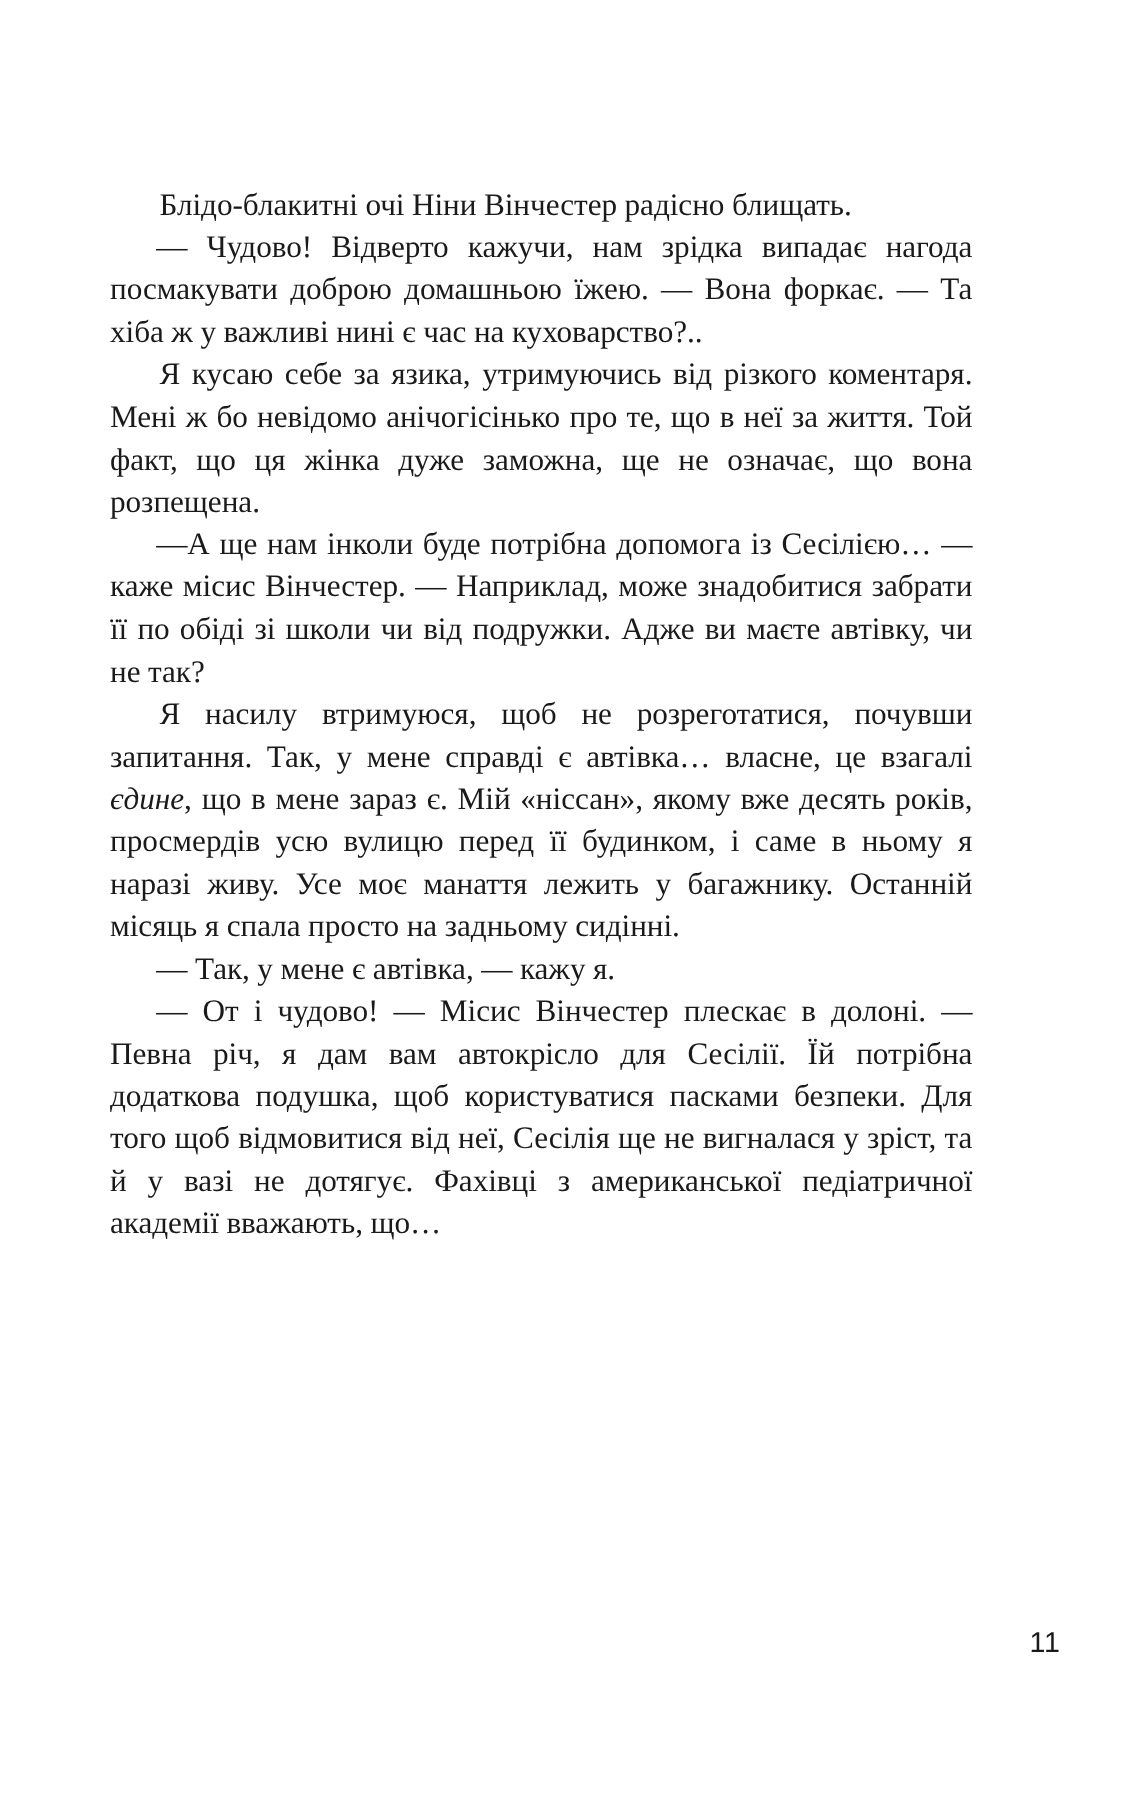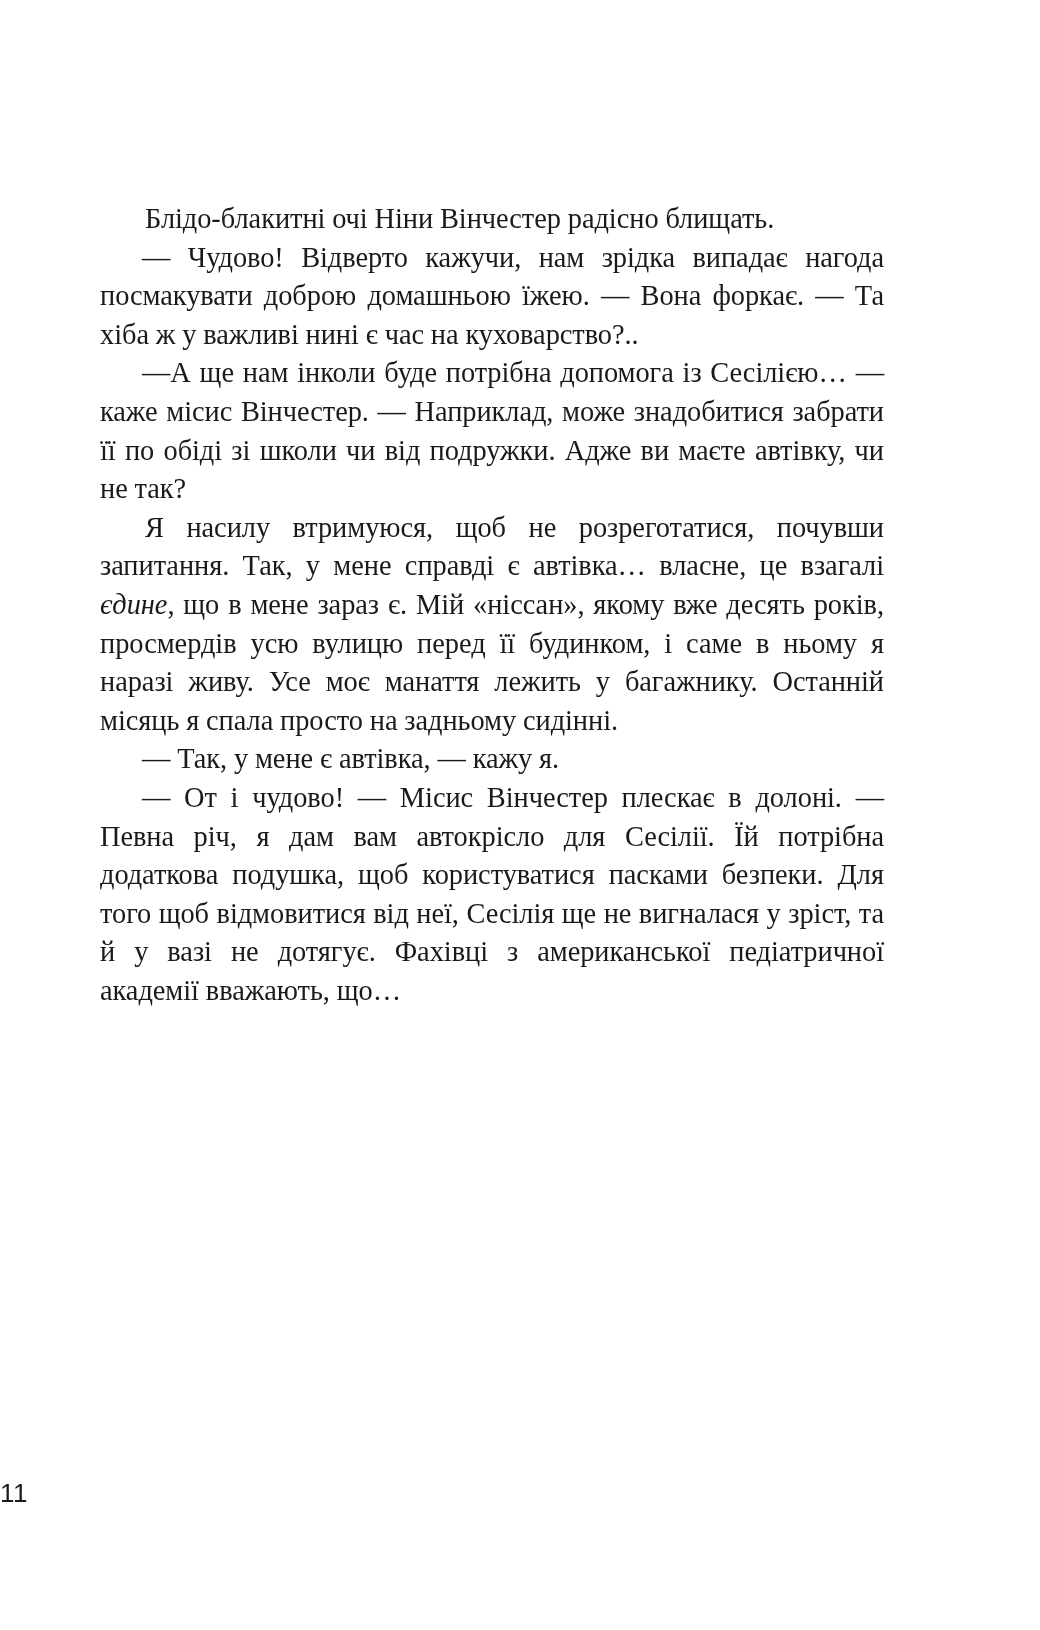--- a/index.html
+++ b/index.html
@@ -24,21 +24,20 @@
     width: 1040px;
     height: 1630px;
     background: #ffffff;
   }
 
   .text-block {
     position: absolute;
     left: 100px;
     top: 168px;
     width: 784px;
-    margin-top: 32px;
   }
 
   .para {
     margin: 0;
     font-size: 28.4px;
     line-height: 38.6px;
     text-align: justify;
     text-indent: 45px;
     text-justify: inter-word;
     letter-spacing: -0.05px;
@@ -54,39 +53,40 @@
 
   .para em {
     font-style: italic;
   }
 
   .folio {
     position: absolute;
     left: 0;
     top: 1478px;
     width: 964px;
-    text-align: left;
+    text-align: right;
     font-size: 26px;
     line-height: 30px;
     font-family: "Liberation Sans", "DejaVu Sans", sans-serif;
     color: #1a1a1a;
     letter-spacing: 0.5px;
   }
 </style>
 </head>
 <body>
 
 <div class="page">
 
   <div class="text-block">
 
     <p class="para">Блідо-блакитні очі Ніни Вінчестер радісно блищать.</p>
 
     <p class="para dash">— Чудово! Відверто кажучи, нам зрідка випадає нагода посмакувати доброю домашньою їжею. — Вона форкає. — Та хіба ж у важливі нині є час на куховарство?..</p>
 
+    <p class="para">Я кусаю себе за язика, утримуючись від різкого коментаря. Мені ж бо невідомо анічогісінько про те, що в неї за життя. Той факт, що ця жінка дуже заможна, ще не означає, що вона розпещена.</p>
 
 
     <p class="para dash">—А ще нам інколи буде потрібна допомога із Сесілією… — каже місис Вінчестер. — Наприклад, може знадобитися забрати її по обіді зі школи чи від подружки. Адже ви маєте автівку, чи не так?</p>
 
     <p class="para">Я насилу втримуюся, щоб не розреготатися, почувши запитання. Так, у мене справді є автівка… власне, це взагалі <em>єдине</em>, що в мене зараз є. Мій «ніссан», якому вже десять років, просмердів усю вулицю перед її будинком, і саме в ньому я наразі живу. Усе моє манаття лежить у багажнику. Останній місяць я спала просто на задньому сидінні.</p>
 
 
     <p class="para dash">— Так, у мене є автівка, — кажу я.</p>
 
     <p class="para dash">— От і чудово! — Місис Вінчестер плескає в долоні. — Певна річ, я дам вам автокрісло для Сесілії. Їй потрібна додаткова подушка, щоб користуватися пасками безпеки. Для того щоб відмовитися від неї, Сесілія ще не вигналася у зріст, та й у вазі не дотягує. Фахівці з американської педіатричної академії вважають, що…</p>

